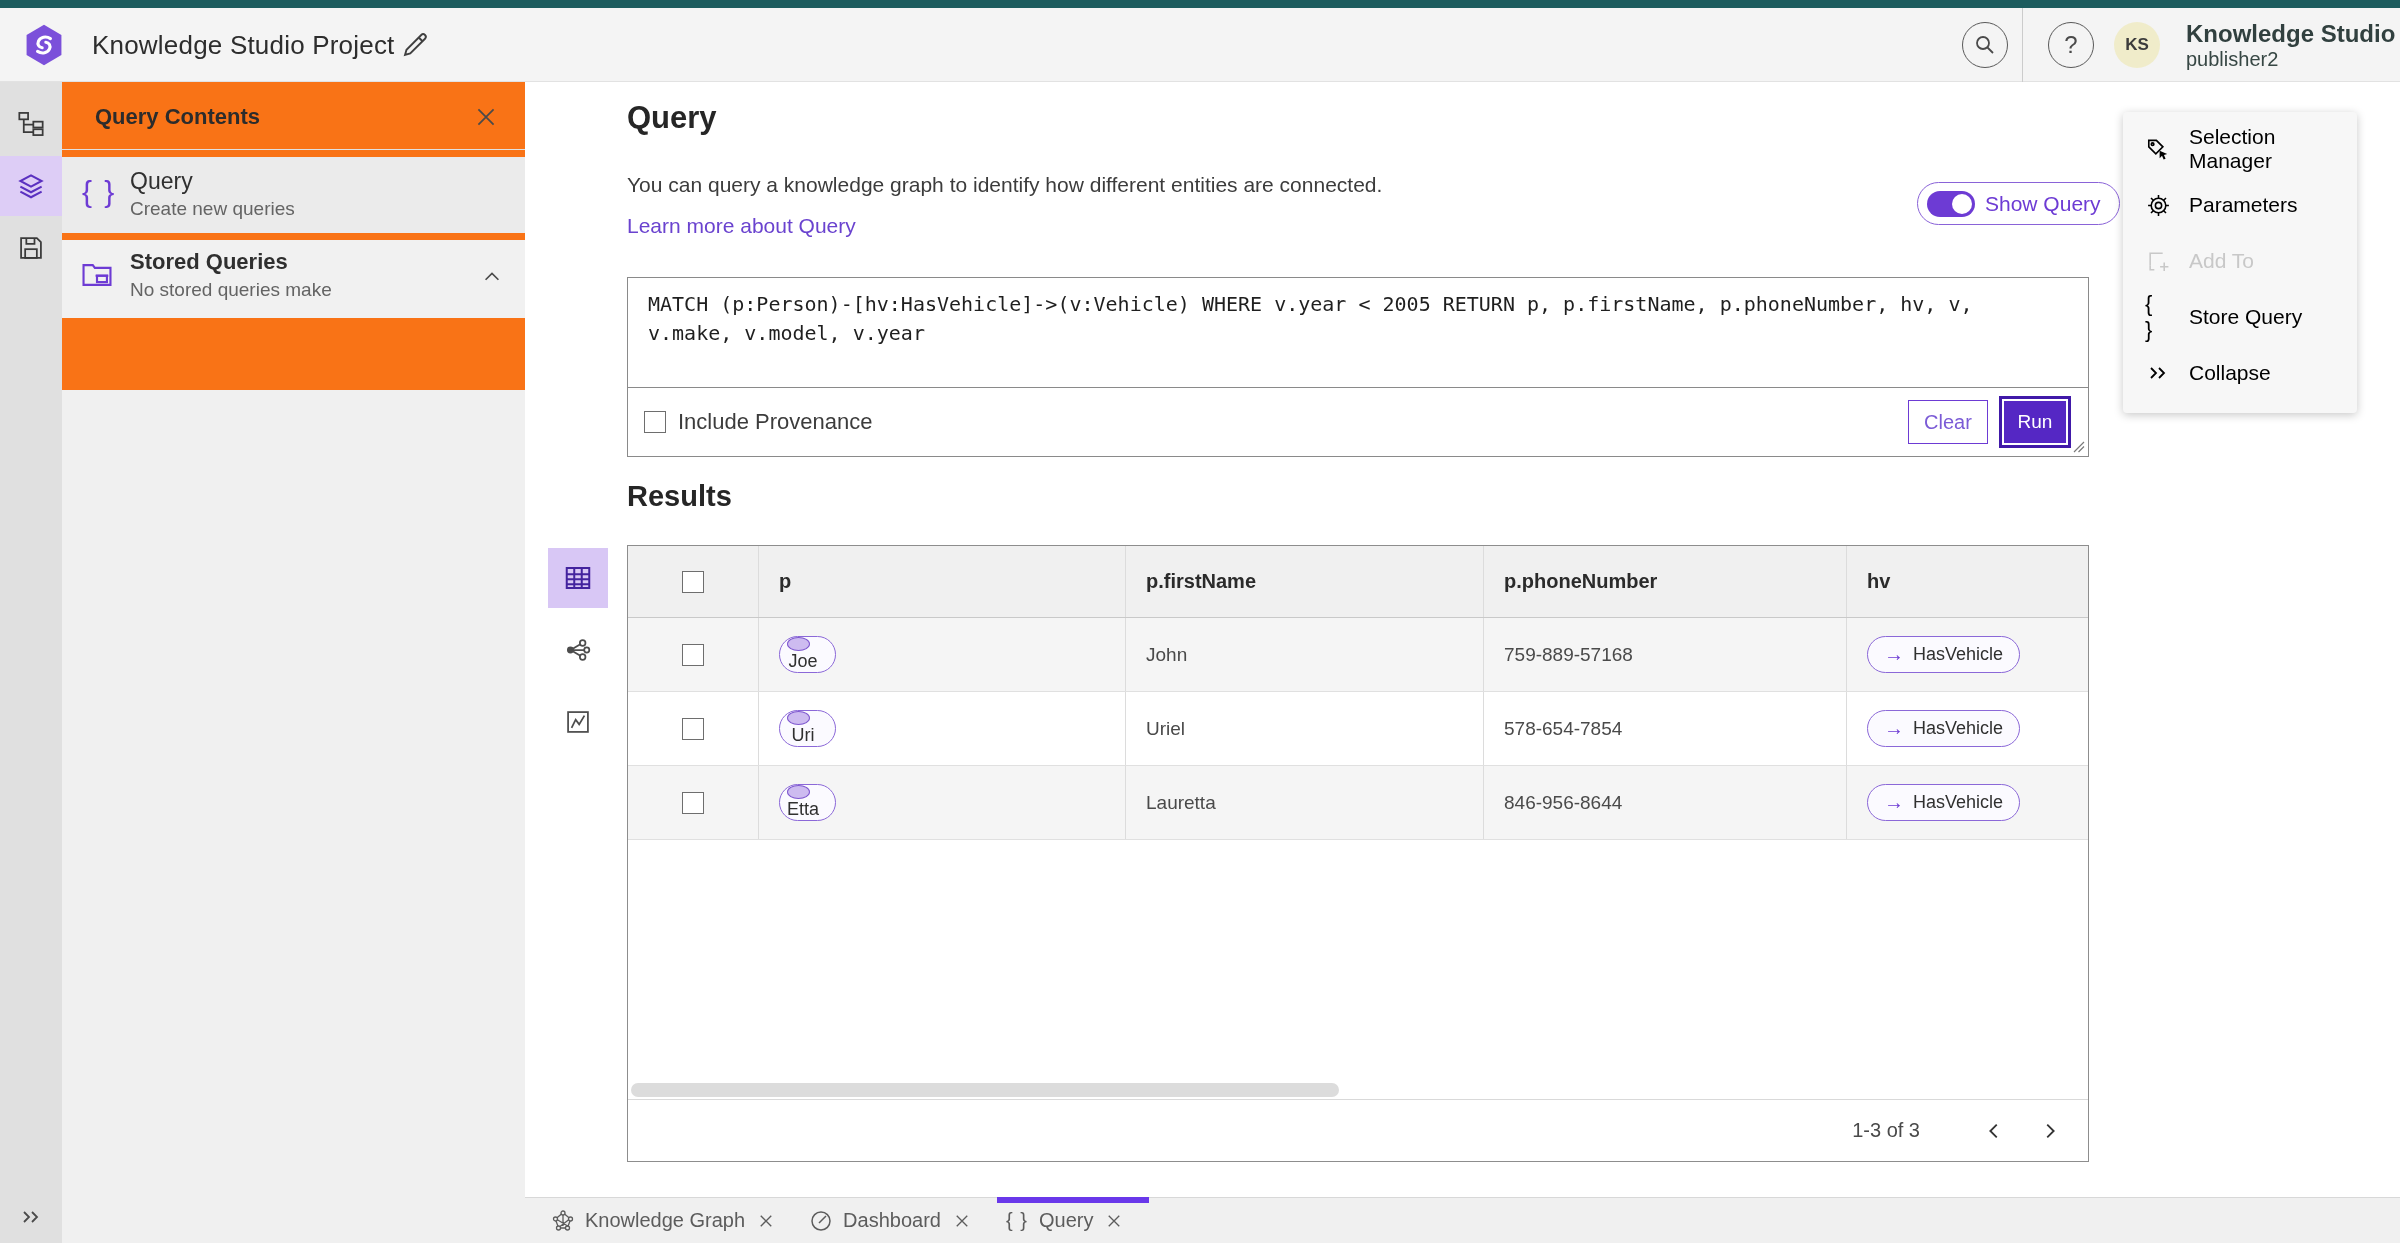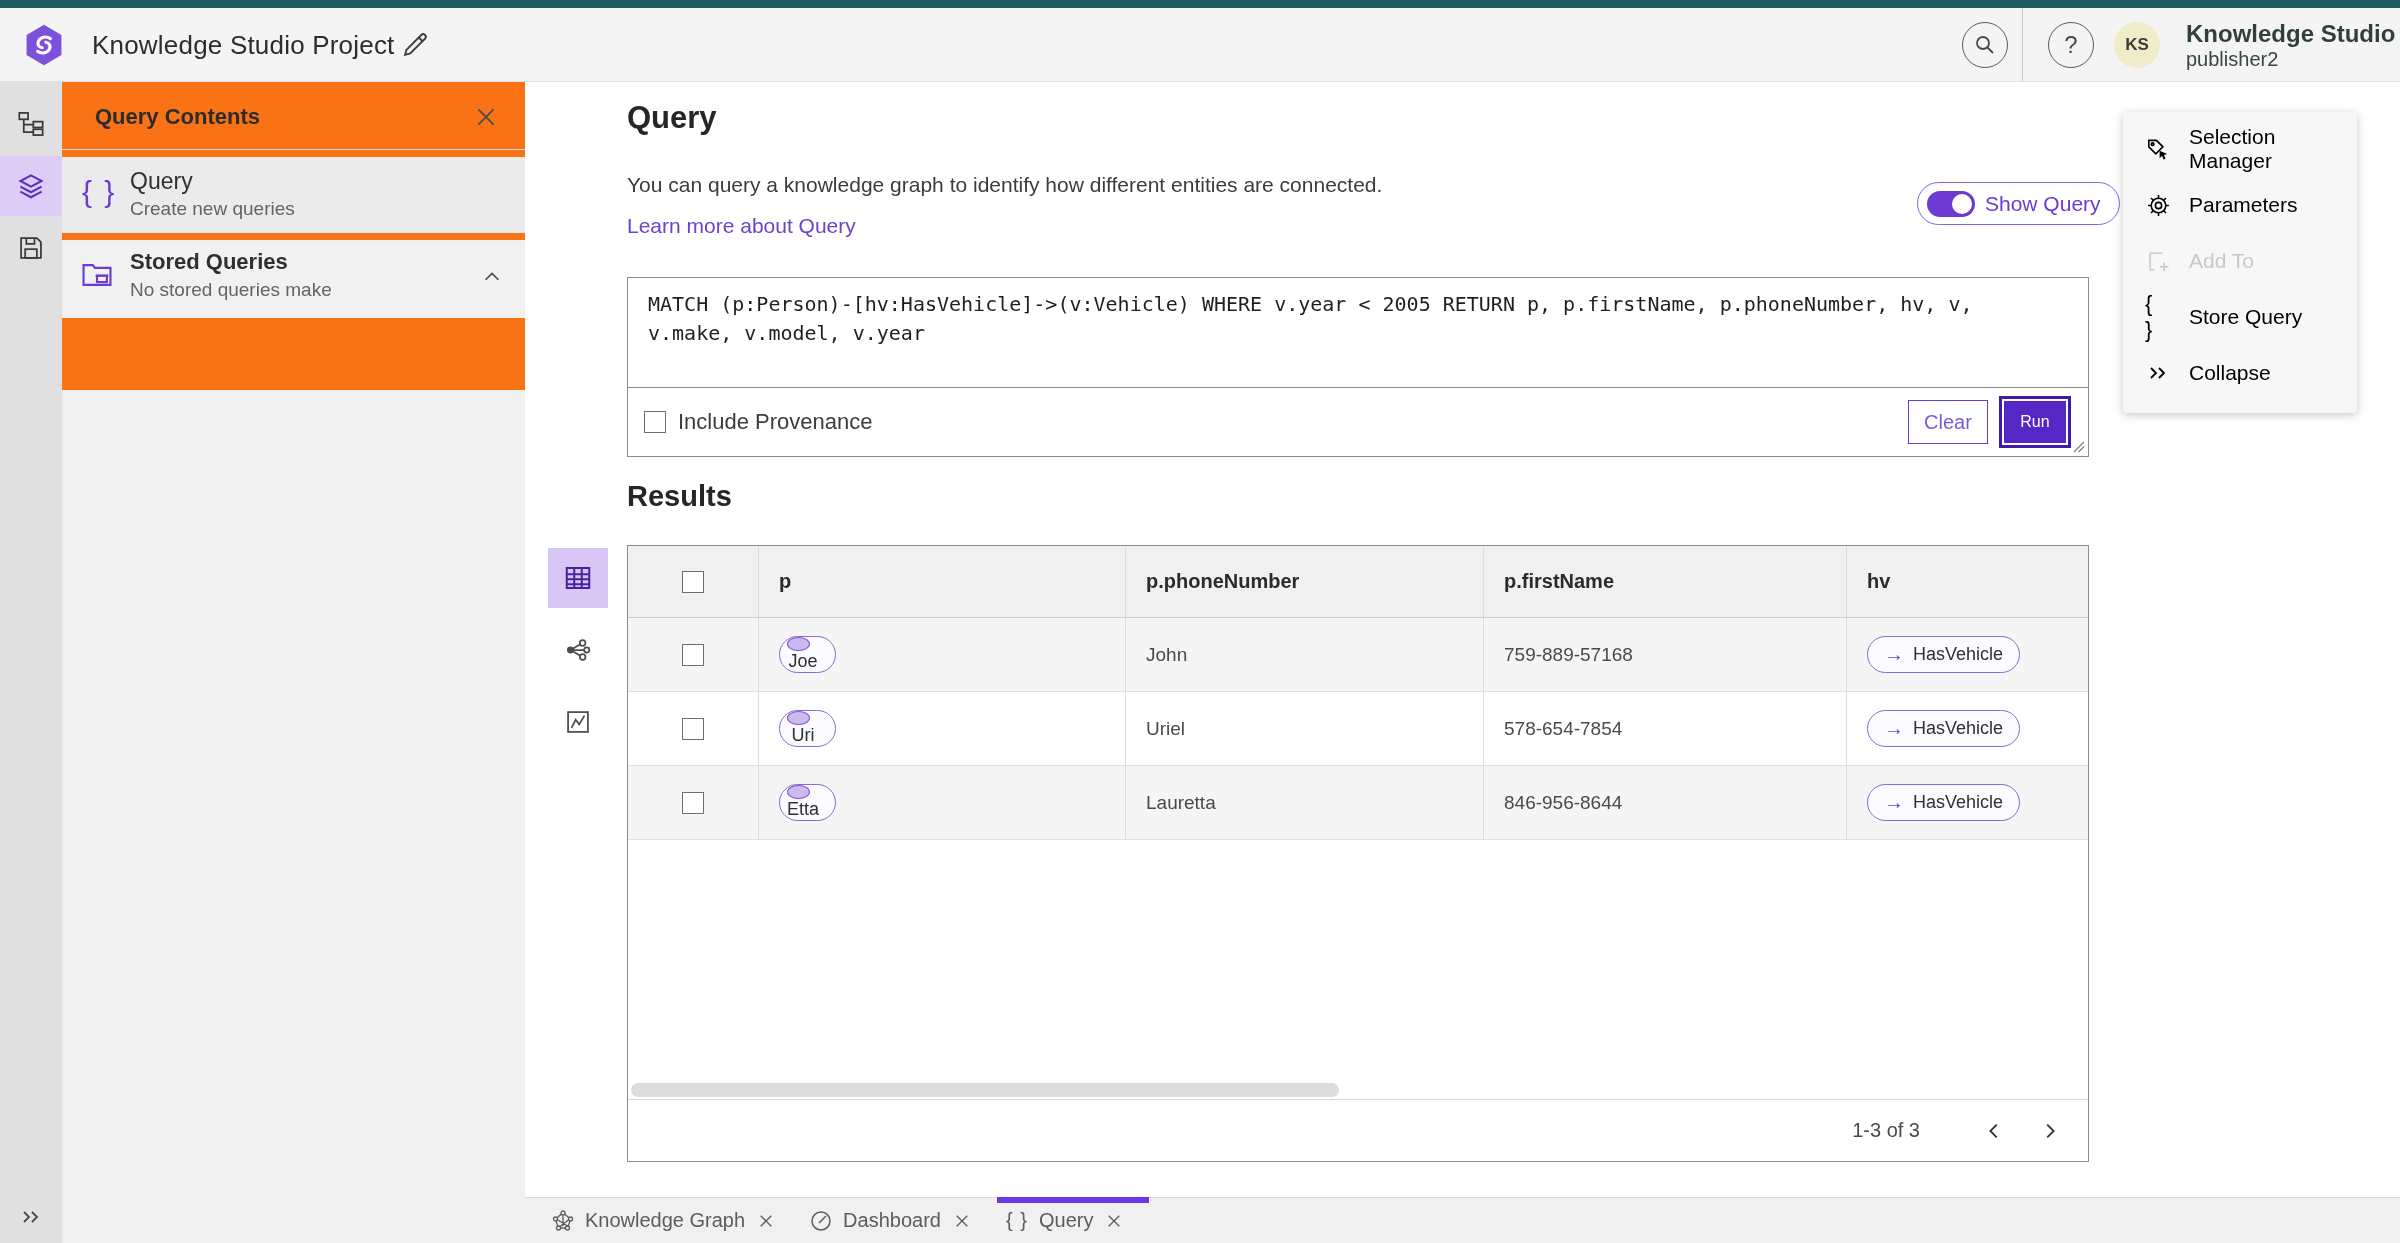--- a/index.html
+++ b/index.html
@@ -61,21 +61,21 @@
   .sq-label { font-size:21px; color:#6d3bd4; }
 
   .query-box { position:absolute; left:102px; top:195px; width:1462px; height:180px; border:1px solid #8a8a8a; background:#fff; }
   .query-input { position:relative; width:100%; height:110px; border-bottom:1px solid #8a8a8a; padding:12px 20px; font-family:"DejaVu Sans Mono", monospace; font-size:20px; line-height:1.45; color:#1f1f1f; white-space:pre-wrap; overflow:hidden; }
   .resize-grip { position:absolute; right:3px; bottom:3px; color:#7a7a7a; }
   .query-footer { position:relative; height:68px; display:flex; align-items:center; padding:0 14px 0 16px; }
   .checkbox { width:22px; height:22px; border:1.6px solid #6e6e6e; background:#fff; flex:none; cursor:pointer; }
   .prov-label { margin-left:12px; font-size:22px; color:#3c3c3c; }
   .footer-spacer { flex:1; }
   .btn-clear { width:80px; height:44px; border:1.6px solid #6d3bd4; background:#fff; color:#7b5bd6; font-size:20px; font-family:"Liberation Sans",sans-serif; cursor:pointer; margin-right:14px; }
-  .btn-run { width:66px; height:46px; background:#5527c4; border:2px solid #fff; box-shadow:0 0 0 3px #4019a8; color:#fff; font-size:16px; font-family:"Liberation Sans",sans-serif; cursor:pointer; margin-right:6px; }
+  .btn-run { width:66px; height:46px; background:#5527c4; border:2px solid #fff; box-shadow:0 0 0 3px #4019a8; color:#fff; font-size:19px; font-family:"Liberation Sans",sans-serif; cursor:pointer; margin-right:6px; }
 
   .results-title { position:absolute; left:102px; top:398px; font-size:29px; font-weight:bold; color:#262626; }
 
   
   .view-col { position:absolute; left:23px; top:466px; width:60px; }
   .view-btn { width:60px; height:60px; display:flex; align-items:center; justify-content:center; color:#4d4d4d; cursor:pointer; margin-bottom:12px; background:transparent; border:0; }
   .view-btn.selected { background:#d8c7f5; color:#43239e; }
 
   
   .table-wrap { position:absolute; left:102px; top:463px; width:1462px; height:617px; border:1px solid #8d8d8d; background:#fff; display:flex; flex-direction:column; }
@@ -276,22 +276,22 @@
         </svg>
       </button>
     </div>
 
     <div class="table-wrap">
       <div class="t-row t-head">
         <div class="t-cell cb">
             <div class="checkbox"></div>
           </div>
         <div class="t-cell">p</div>
+        <div class="t-cell">p.firstName</div>
         <div class="t-cell">p.phoneNumber</div>
-        <div class="t-cell">p.firstName</div>
         <div class="t-cell">hv</div>
       </div>
 
       <div class="t-row t-body-row odd">
         <div class="t-cell cb">
             <div class="checkbox"></div>
           </div>
         <div class="t-cell">
           <span class="entity-pill">
             <span class="entity-dot"></span>

